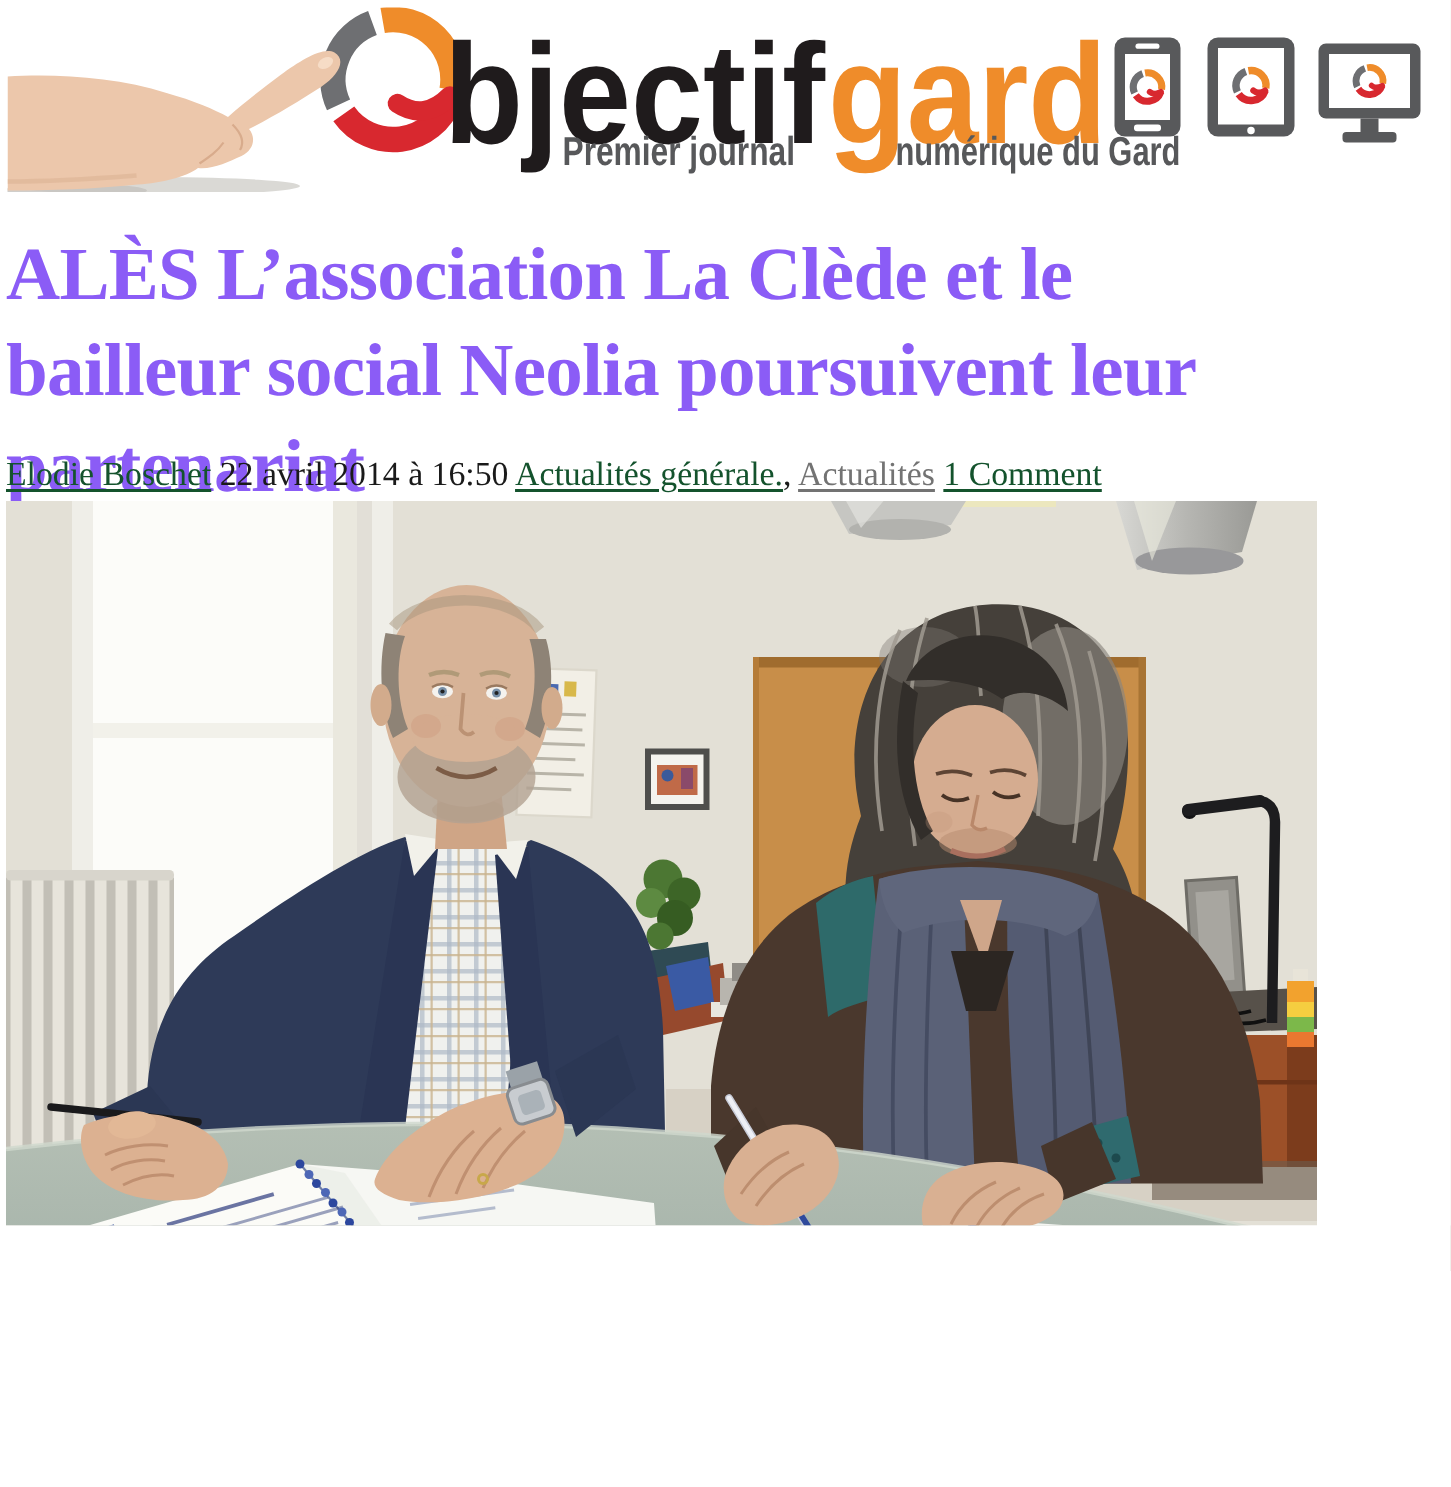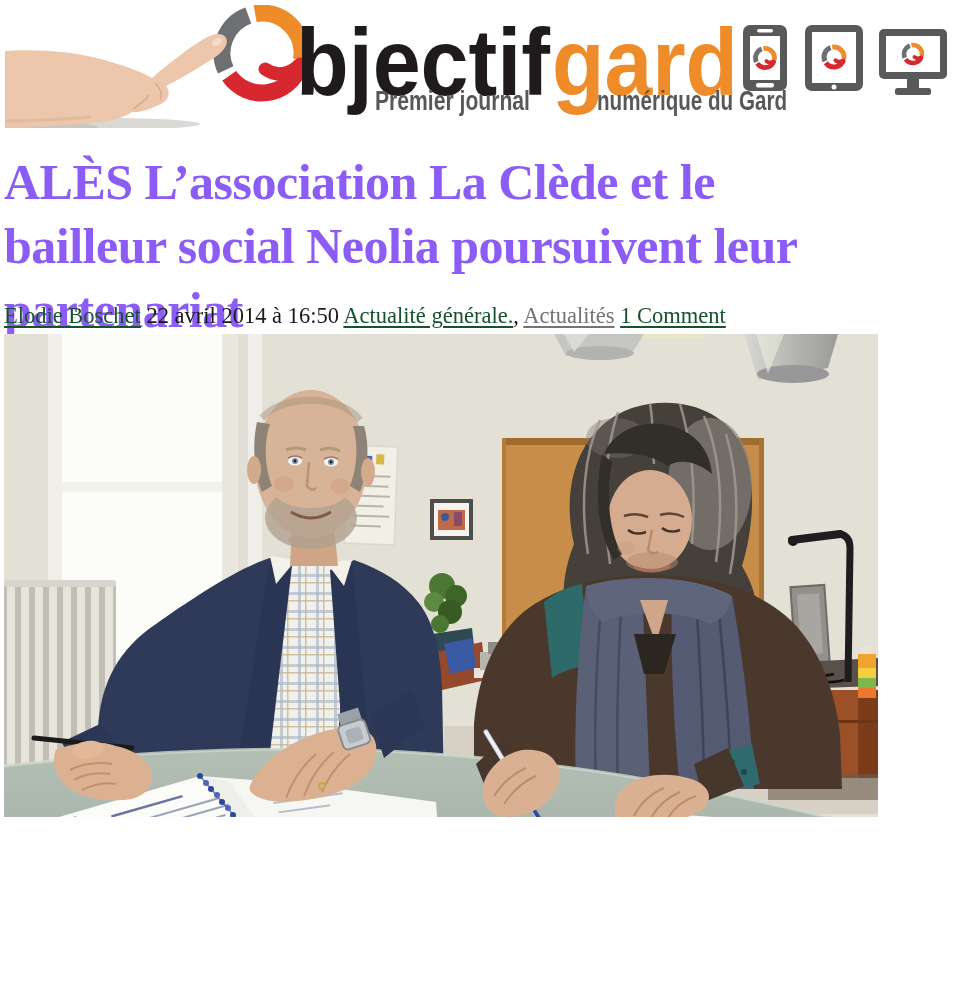--- a/index.html
+++ b/index.html
@@ -79,21 +79,21 @@
         <use href="#mini-logo" transform="translate(908,49) scale(0.9)"></use>
       </g>
     </svg>
   </header>
 
   <h1 class="title">ALÈS L’association La Clède et le bailleur social Neolia poursuivent leur partenariat</h1>
 
   <p class="byline">
     <a class="lnk blue" href="#">Elodie Boschet</a>
     <span>22 avril 2014 à 16:50</span>
-    <a class="lnk blue" href="#">Actualité générale.</a><span>,</span>
+    <a class="lnk blue" href="#">Actualités générale.</a><span>,</span>
     <a class="lnk gold" href="#">Actualités</a>
     <a class="lnk blue" href="#">1 Comment</a>
   </p>
 
   <figure class="photo">
     <svg viewBox="0 0 874 657" width="874" height="657">
       <defs>
         <linearGradient id="gTable" x1="0" y1="0" x2="0" y2="1">
           <stop offset="0" stop-color="#b4bfb4"></stop>
           <stop offset="0.6" stop-color="#a0ae a5" .replace="">

